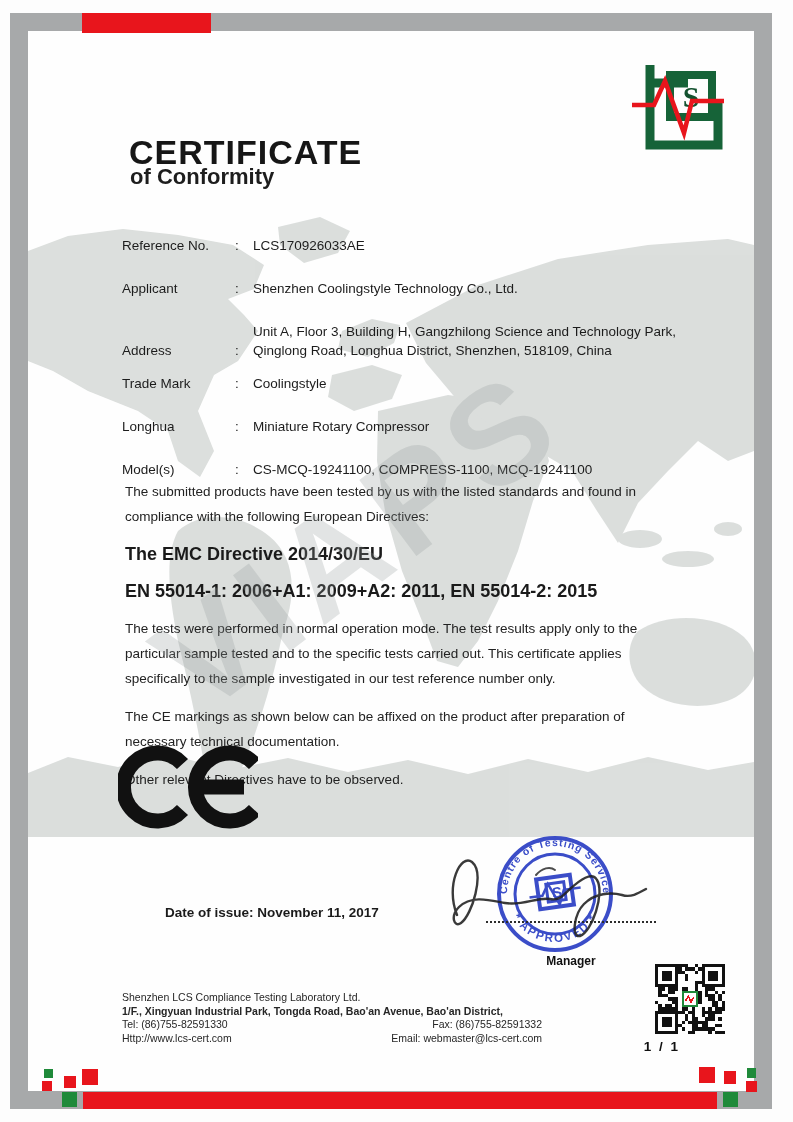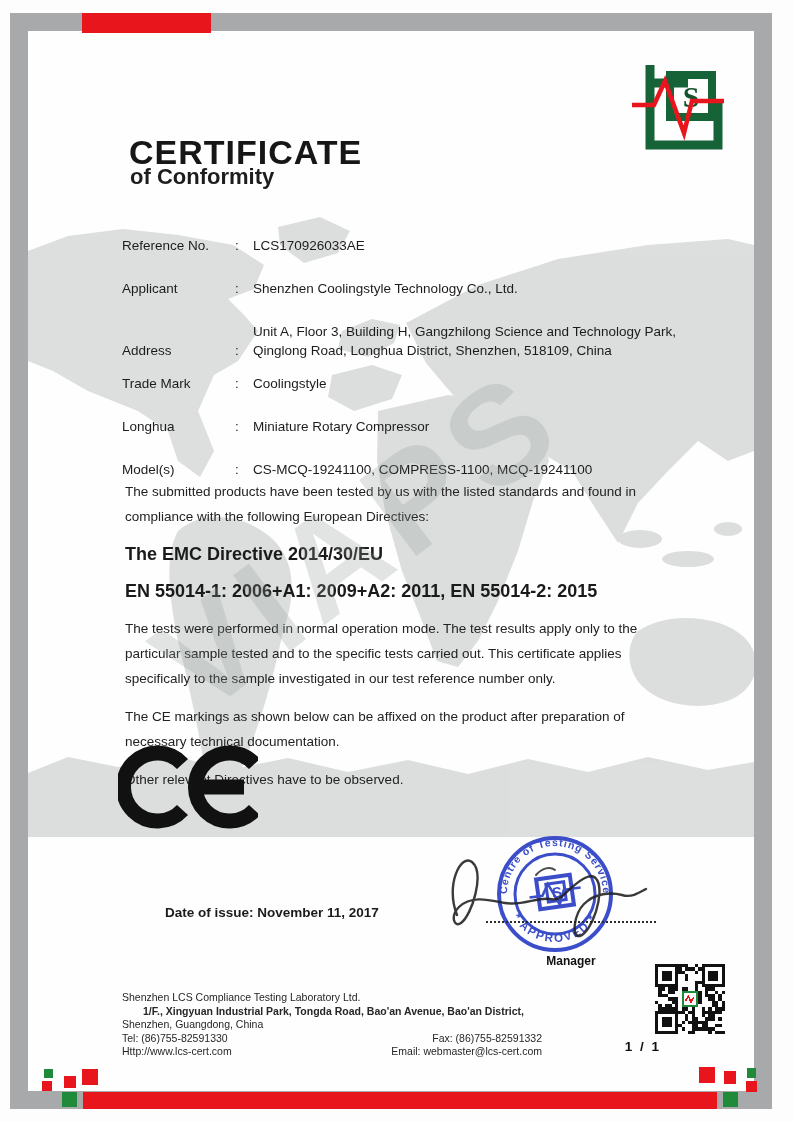--- a/index.html
+++ b/index.html
@@ -61,26 +61,26 @@
   .stamp-svg { position:absolute; left:462px; top:798px; z-index:12; opacity:0.92; }
   .sig-svg { position:absolute; left:413px; top:812px; z-index:14; }
   .dotted-line { position:absolute; left:458px; top:890px; width:170px;
     border-bottom:2px dotted #2c2c2c; z-index:13; }
   .manager { position:absolute; left:458px; top:895px; width:170px; text-align:center;
     font-size:12px; font-weight:600; color:#111; z-index:13;margin-top:28px; }
 
   
   .footer { position:absolute; left:94px; top:960px; width:420px; font-size:10.5px;
     line-height:13.5px; color:#262626; z-index:10; }
-  .footer .bold { font-weight:bold;margin-left:21px; }
+  .footer .bold { font-weight:bold; }
   .footer .cols { display:flex;justify-content:space-between; }
   .footer .cols .c1 { width:164px; flex:none; }
 
   .qr-wrap { position:absolute; left:627px; top:933px; z-index:10; }
-  .page-num { position:absolute; left:578px; top:1008px; width:74px; text-align:center;
+  .page-num { position:absolute; left:578px; top:1008px; width:74px; text-align:right;
     font-size:13.5px; font-weight:bold; color:#111; z-index:10; letter-spacing:2px; }
 </style>
 </head>
 <body>
 
 <div class="stage">
 
   <div class="frame"></div>
 
   <div class="red-tab-top"></div>
@@ -201,21 +201,20 @@
                C 154,50 170,49 181,52 C 190,55 198,50 205,46" fill="none" stroke="#1f1f1f" stroke-width="2.4" stroke-linecap="round" opacity="0.88"></path>
       <path d="M 95,32 C 101,25 109,23 114,27" fill="none" stroke="#1f1f1f" stroke-width="2" stroke-linecap="round" opacity="0.8"></path>
     </svg>
 
     <div class="dotted-line"></div>
     <div class="manager">Manager</div>
 
     <div class="footer">
       <div>Shenzhen LCS Compliance Testing Laboratory Ltd.</div>
       <div class="bold">1/F., Xingyuan Industrial Park, Tongda Road, Bao'an Avenue, Bao'an District,</div>
-      <div>Shenzhen, Guangdong, China</div>
       <div class="cols">
         <span class="c1">Tel: (86)755-82591330</span>
         <span>Fax: (86)755-82591332</span>
       </div>
       <div class="cols">
         <span class="c1">Http://www.lcs-cert.com</span>
         <span>Email: webmaster@lcs-cert.com</span>
       </div>
     </div>
 

